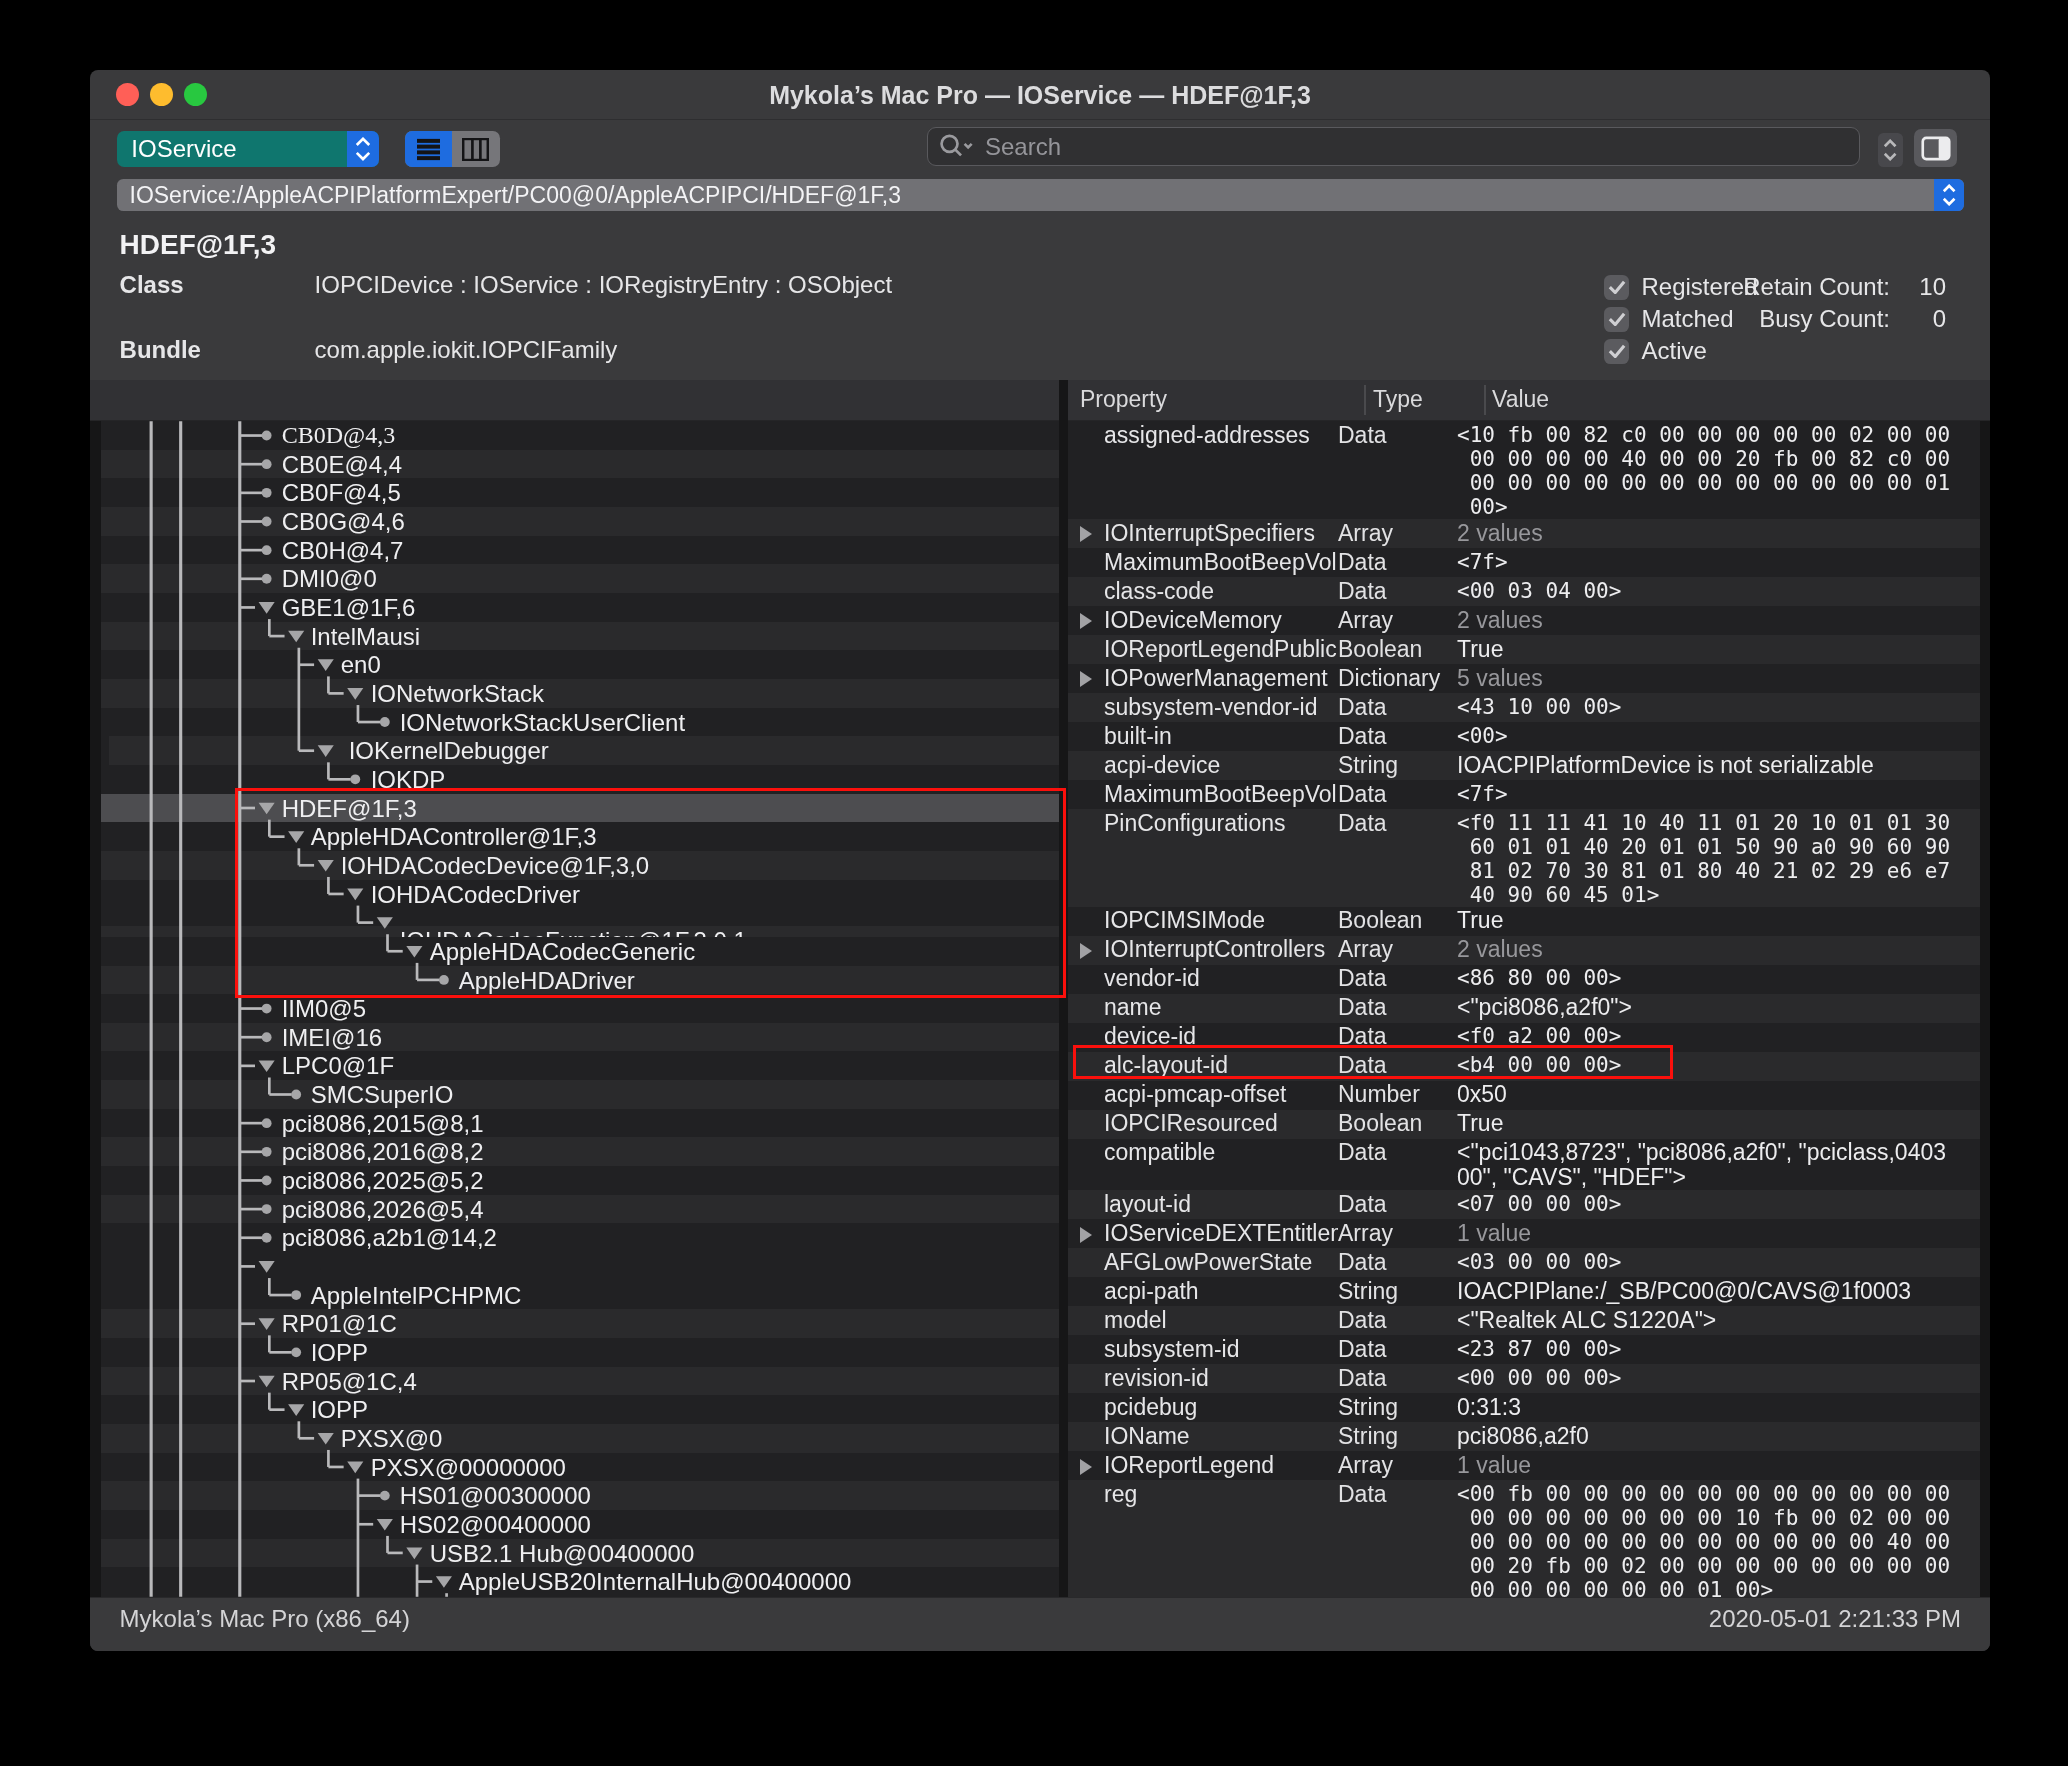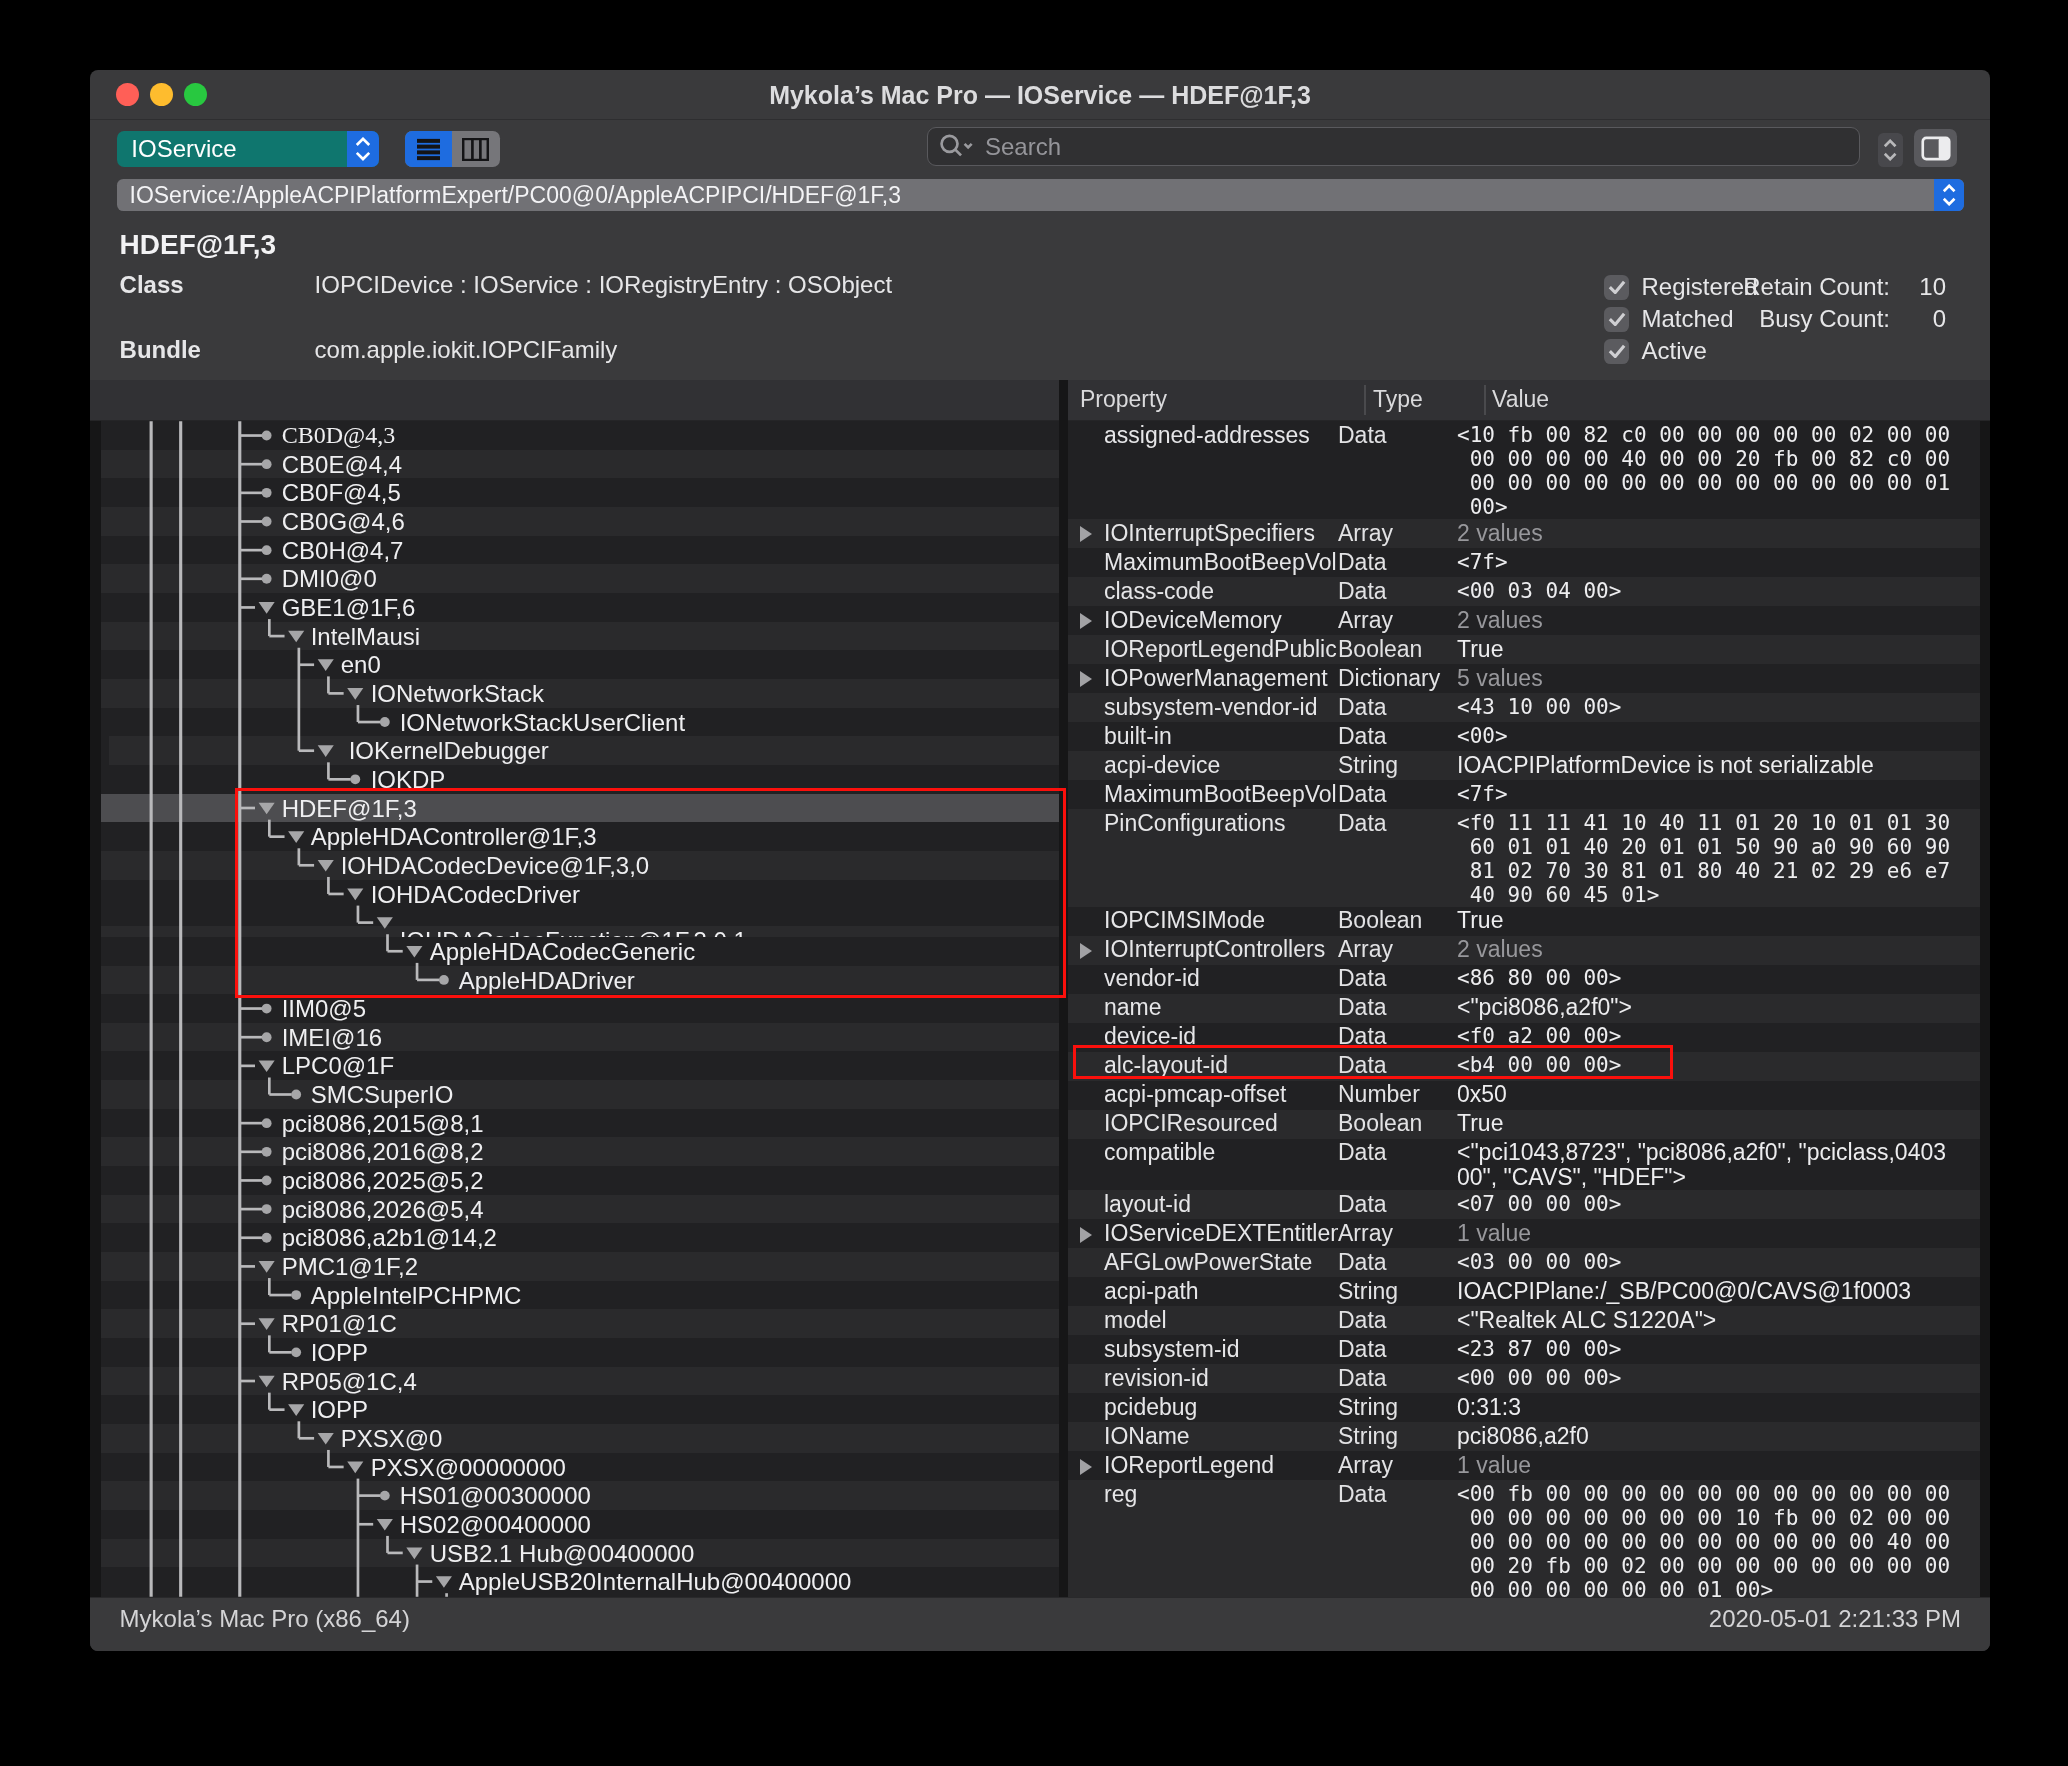--- a/index.html
+++ b/index.html
@@ -298,23 +298,20 @@
             <span class="tlabel" style="left: 181px;">pci8086,2016@8,2</span>
           </div>
           <div class="trow even" style="top: 745px;">
             <span class="tlabel" style="left: 181px;">pci8086,2025@5,2</span>
           </div>
           <div class="trow odd" style="top: 774px;">
             <span class="tlabel" style="left: 181px;">pci8086,2026@5,4</span>
           </div>
           <div class="trow even" style="top: 802px;">
             <span class="tlabel" style="left: 181px;">pci8086,a2b1@14,2</span>
-          </div>
-          <div class="trow odd" style="top: 831px;">
-            <span class="tlabel" style="left: 181px;">PMC1@1F,2</span>
           </div>
           <div class="trow even" style="top: 860px;">
             <span class="tlabel" style="left: 210px;">AppleIntelPCHPMC</span>
           </div>
           <div class="trow odd" style="top: 888px;">
             <span class="tlabel" style="left: 181px;">RP01@1C</span>
           </div>
           <div class="trow even" style="top: 917px;">
             <span class="tlabel" style="left: 210px;">IOPP</span>
           </div>

